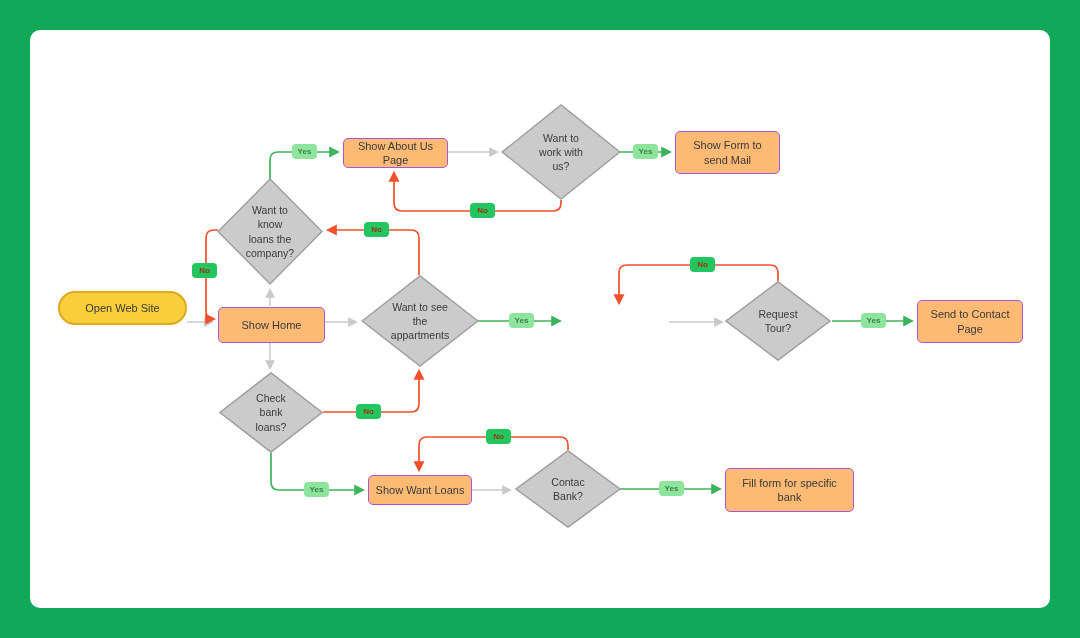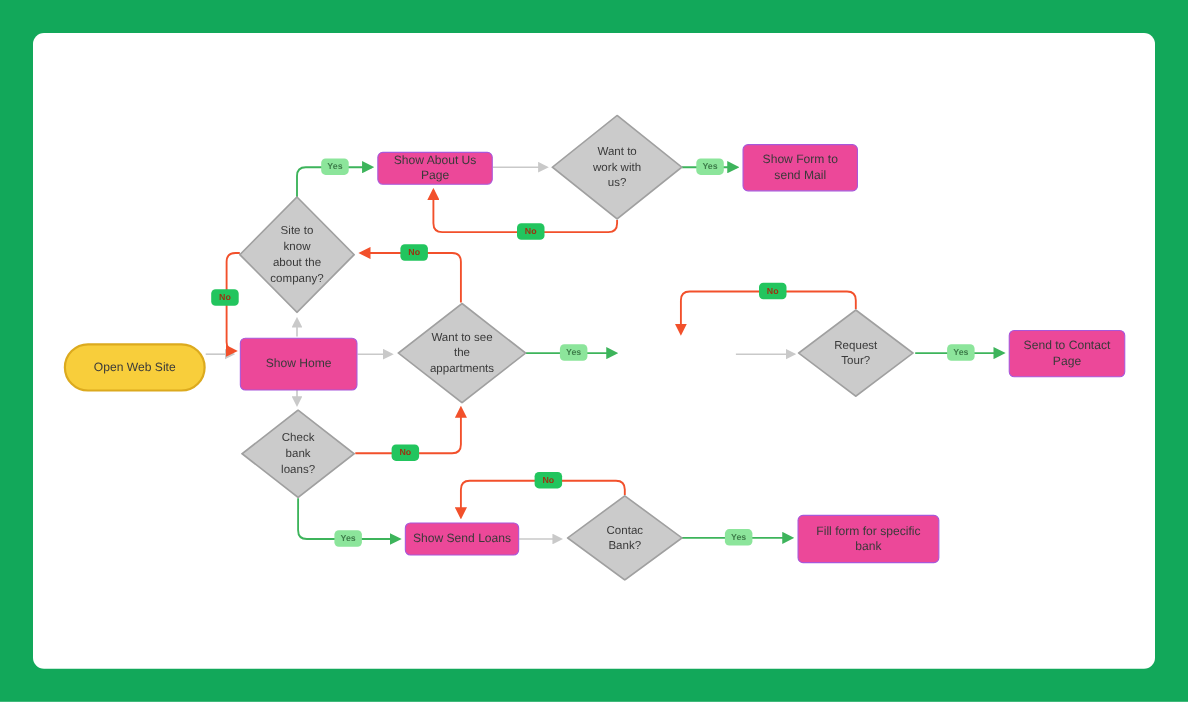--- a/index.html
+++ b/index.html
@@ -12,21 +12,21 @@
     position:absolute; left:30px; top:30px; width:1020px; height:578px;
     background:#ffffff; border-radius:10px;
   }
   svg.edges { position:absolute; left:0; top:0; }
   .node {
     position:absolute; box-sizing:border-box;
     display:flex; align-items:center; justify-content:center;
     text-align:center; color:#3a3a3a;
   }
   .node.rect {
-    background:#ec4899; border:1.6px solid #a857da; border-radius:5px;
+    background:#fdba74; border:1.6px solid #a857da; border-radius:5px;
     font-size:11px; line-height:1.3;
   }
   .node.start {
     background:#f8ce3b; border:2px solid #dcaa1e; border-radius:22px;
     font-size:11px; font-weight:400;
   }
   .node.diamond { background:transparent; }
   .diamond .dshape { position:absolute; left:0; top:0; width:100%; height:100%; }
   .diamond polygon { fill:#cbcbcb; stroke:#a0a0a0; stroke-width:1.5px; vector-effect:non-scaling-stroke; }
   .nlabel { position:relative; display:inline-block; }
@@ -80,54 +80,54 @@
     <g stroke="#f2502b" stroke-width="1.7" fill="none">
       <path d="M218,230 H214 Q206,230 206,238 V311 Q206,319 213,319 H214" marker-end="url(#arr-red)"></path>
       <path d="M419,275 V238 Q419,230 411,230 H328" marker-end="url(#arr-red)"></path>
       <path d="M561,200 V203 Q561,211 553,211 H402 Q394,211 394,203 V173" marker-end="url(#arr-red)"></path>
       <path d="M323,412 H411 Q419,412 419,404 V371" marker-end="url(#arr-red)"></path>
       <path d="M778,281 V273 Q778,265 770,265 H627 Q619,265 619,273 V303" marker-end="url(#arr-red)"></path>
       <path d="M568,450 V445 Q568,437 560,437 H427 Q419,437 419,445 V470" marker-end="url(#arr-red)"></path>
     </g>
   </svg>
 
-  <div class="node start" style="left:58px;top:312px;width:129px;height:44px">
+  <div class="node start" style="left:58px;top:291px;width:129px;height:34px">
     <span class="nlabel">Open Web Site</span>
   </div>
 
-  <div class="node rect" style="left:218px;top:307px;width:107px;height:48px">
+  <div class="node rect" style="left:218px;top:307px;width:107px;height:36px">
     <span class="nlabel">Show Home</span>
   </div>
 
   <div class="node rect" style="left:343px;top:138px;width:105px;height:30px">
     <span class="nlabel">Show About Us Page</span>
   </div>
 
   <div class="node rect" style="left:675px;top:131px;width:105px;height:43px">
     <span class="nlabel" style="max-width:92px">Show Form to send Mail</span>
   </div>
 
 
   <div class="node rect" style="left:917px;top:300px;width:106px;height:43px">
     <span class="nlabel" style="max-width:80px">Send to Contact Page</span>
   </div>
 
   <div class="node rect" style="left:368px;top:475px;width:104px;height:30px">
-    <span class="nlabel">Show Send Loans</span>
+    <span class="nlabel">Show Want Loans</span>
   </div>
 
   <div class="node rect" style="left:725px;top:468px;width:129px;height:44px">
     <span class="nlabel" style="max-width:96px">Fill form for specific bank</span>
   </div>
 
   <div class="node diamond" style="left:217px;top:178px;width:106px;height:107px">
     <svg class="dshape" viewBox="0 0 100 100" preserveAspectRatio="none">
       <polygon points="50,1 99,50 50,99 1,50"></polygon>
     </svg>
-    <span class="nlabel" style="max-width:50px">Site to know about the company?</span>
+    <span class="nlabel" style="max-width:50px">Want to know loans the company?</span>
   </div>
 
   <div class="node diamond" style="left:501px;top:104px;width:120px;height:96px">
     <svg class="dshape" viewBox="0 0 100 100" preserveAspectRatio="none">
       <polygon points="50,1 99,50 50,99 1,50"></polygon>
     </svg>
     <span class="nlabel" style="max-width:52px">Want to work with us?</span>
   </div>
 
   <div class="node diamond" style="left:361px;top:275px;width:118px;height:92px">

